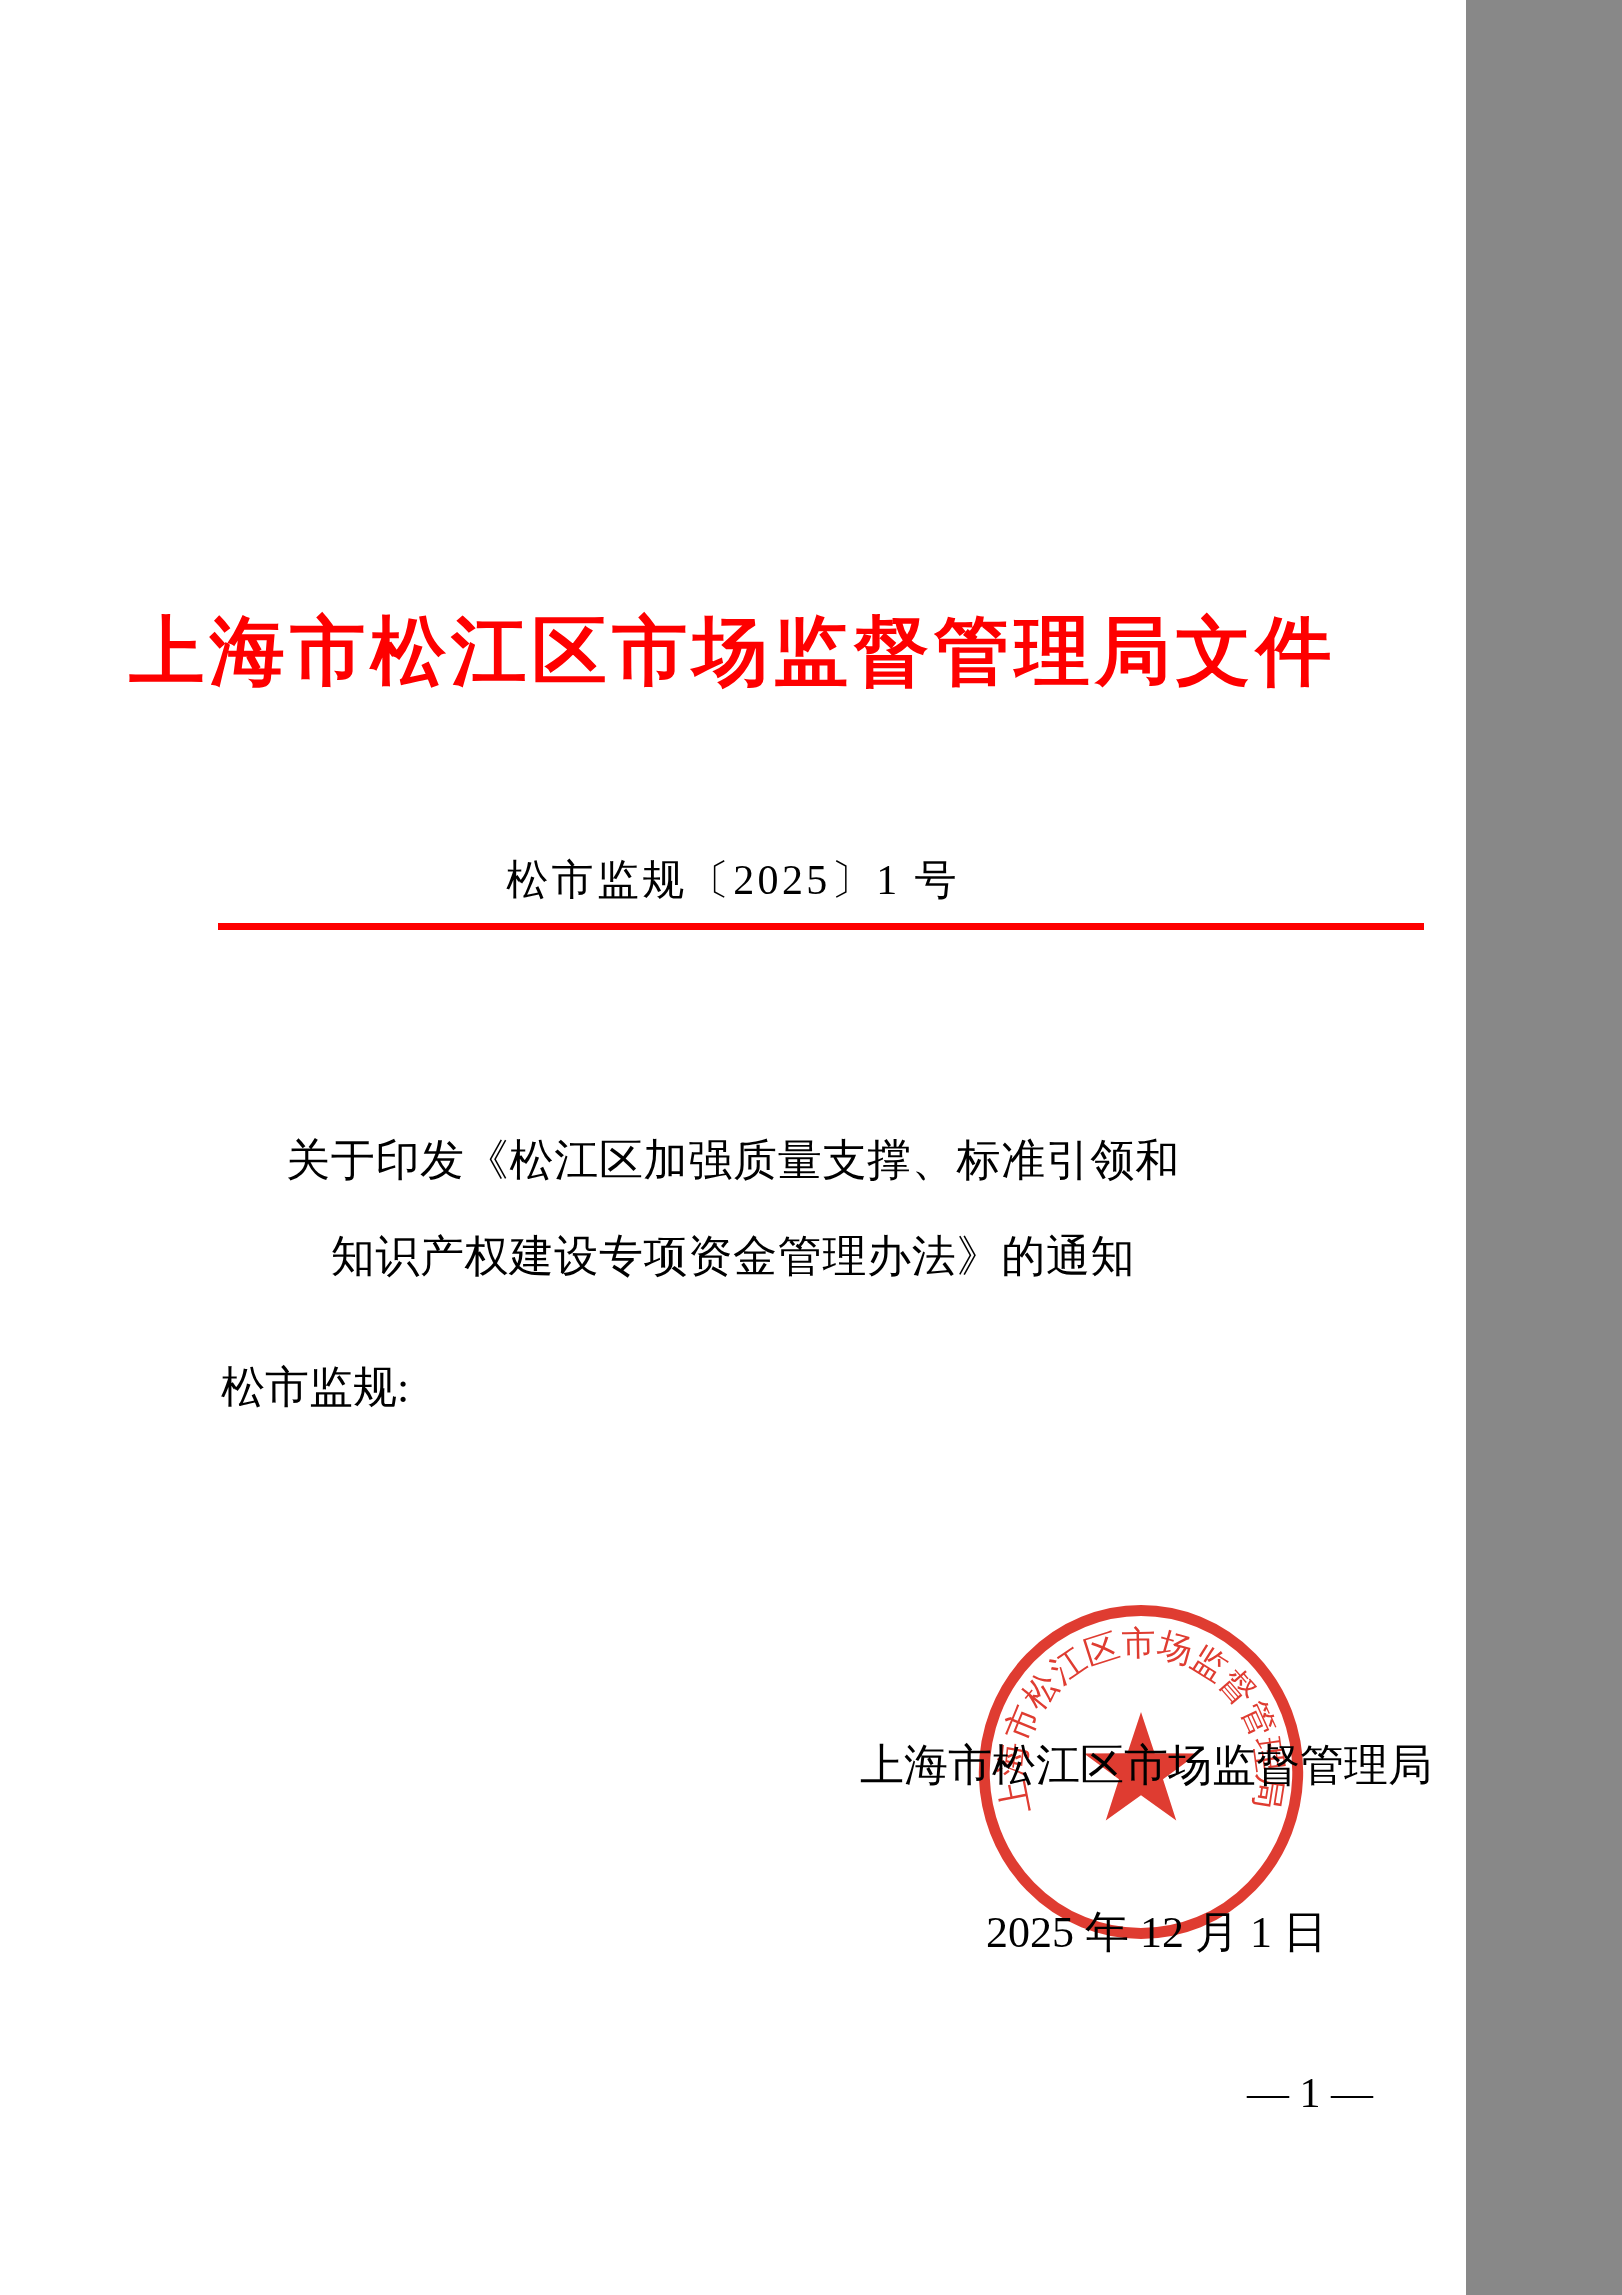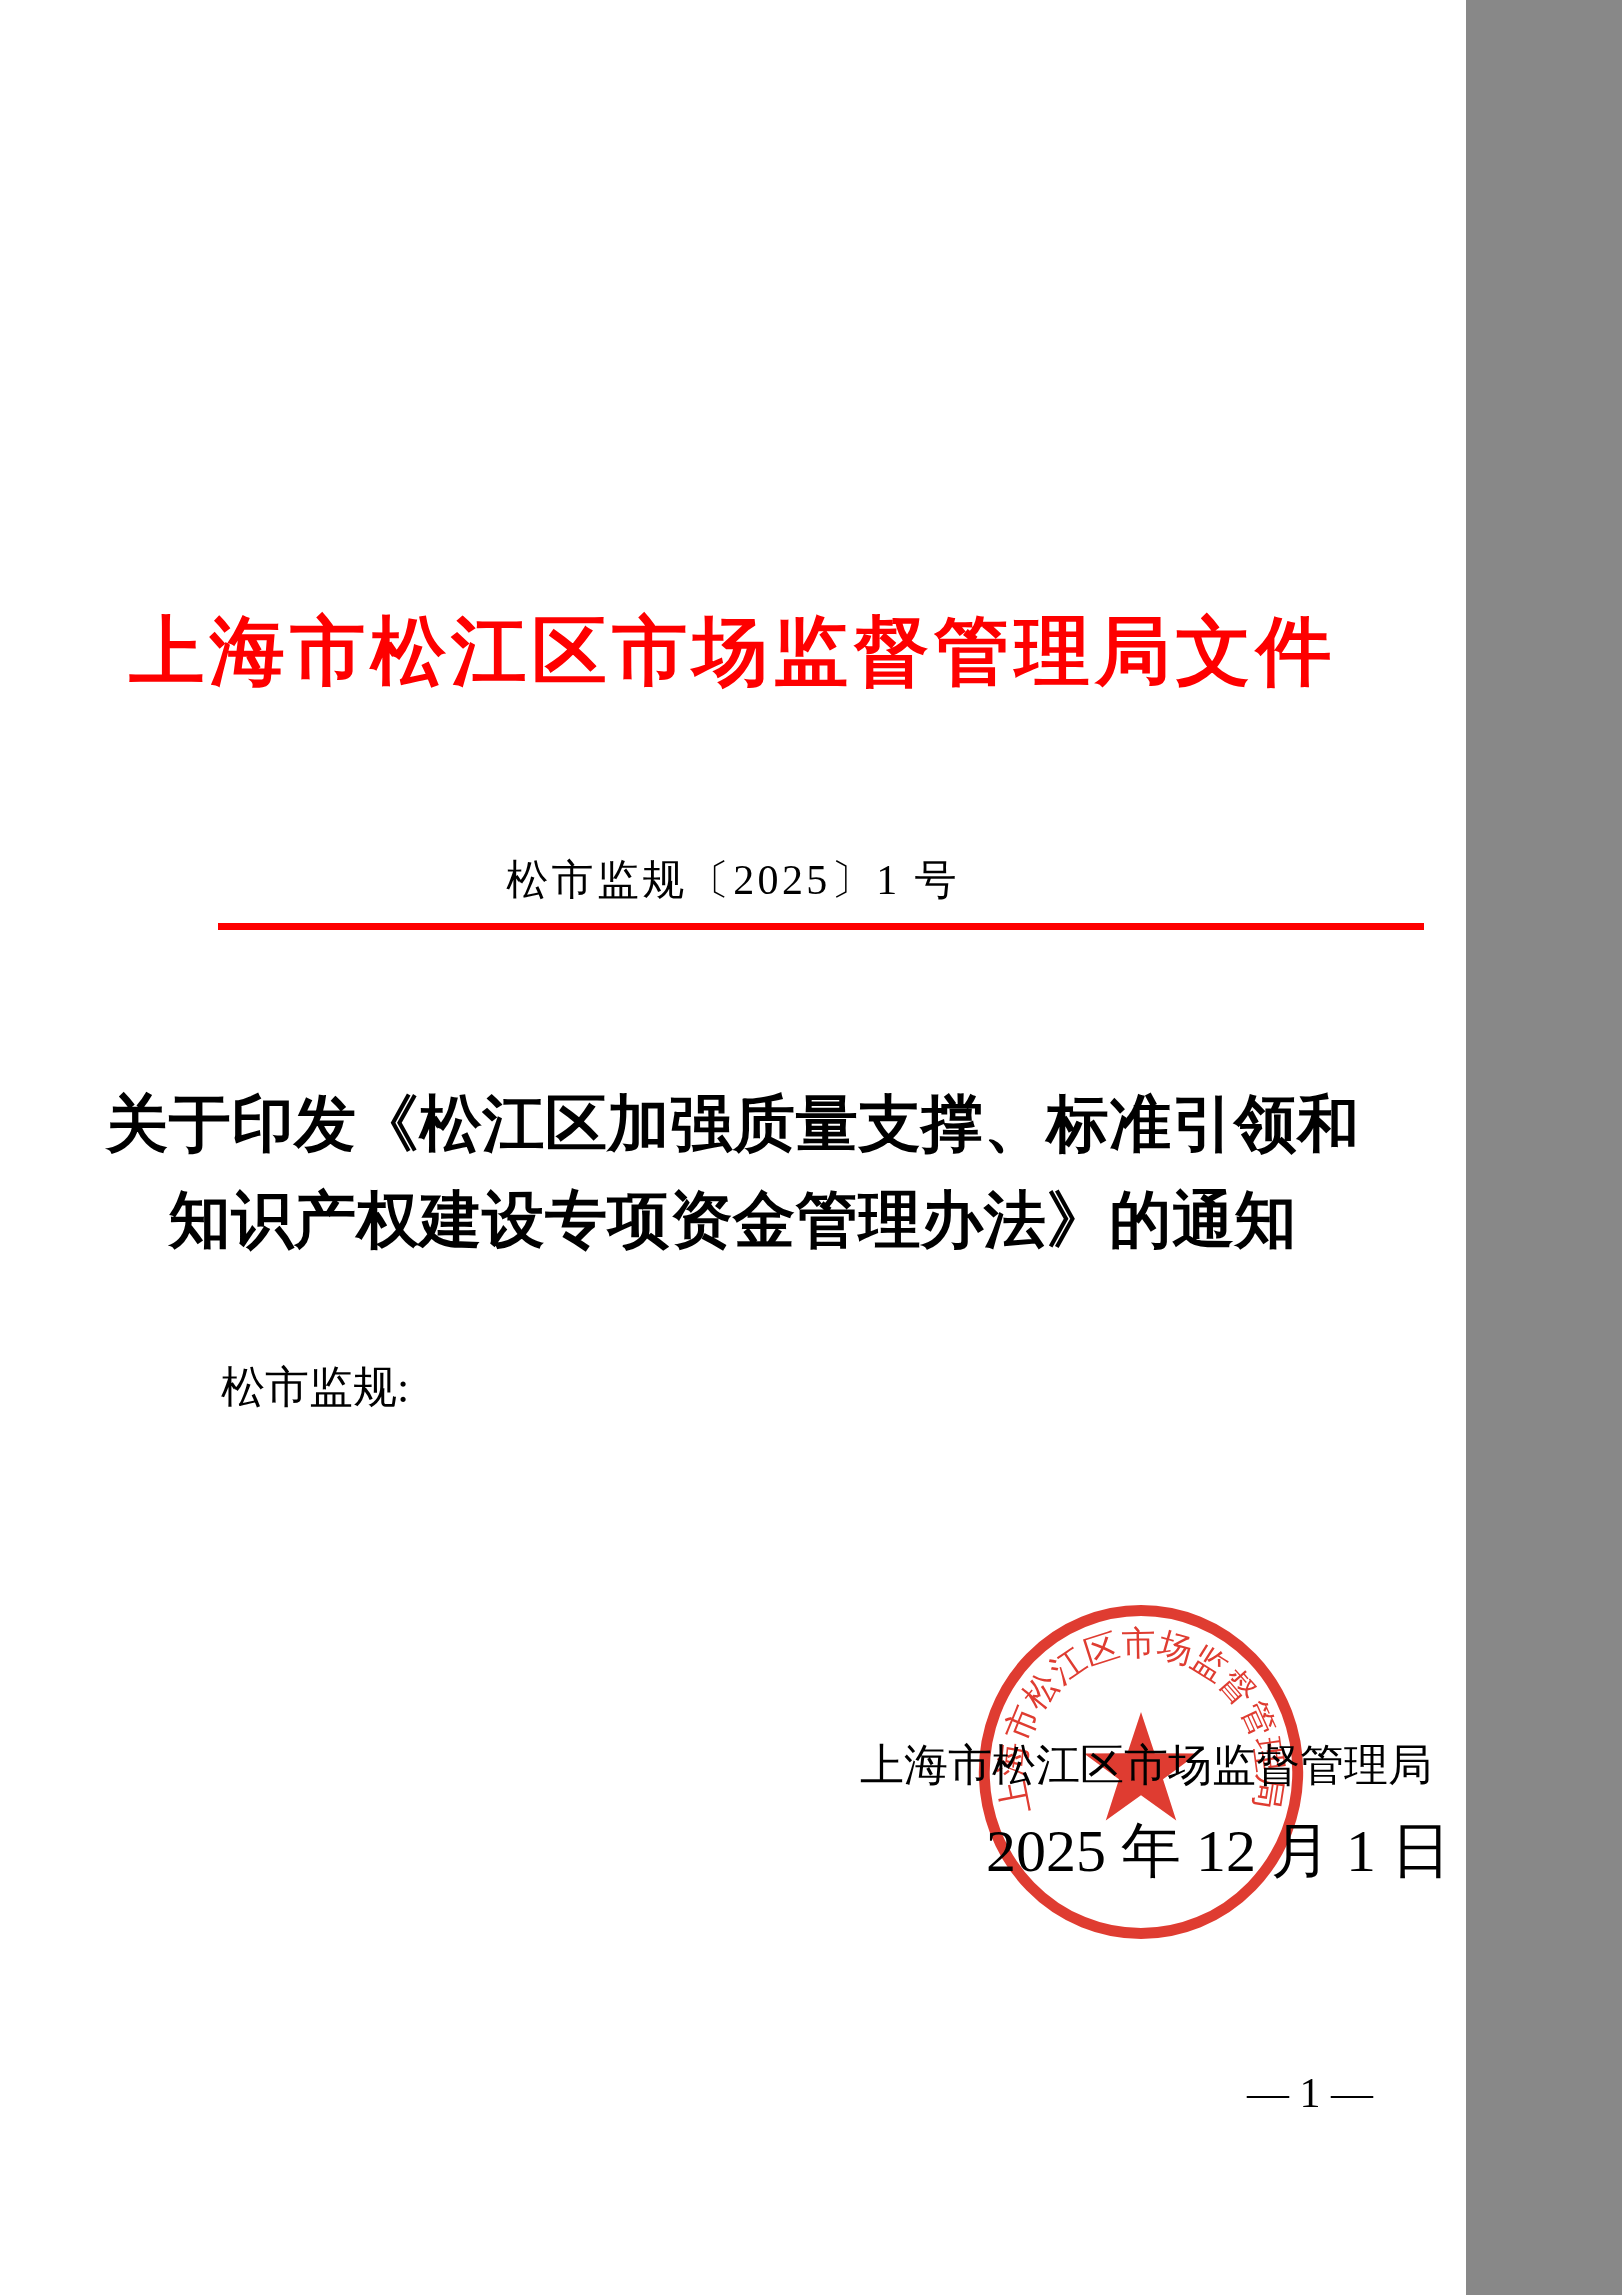--- a/index.html
+++ b/index.html
@@ -28,45 +28,46 @@
     white-space:nowrap;
   }
   .red-rule{
     position:absolute;top:923px;left:218px;
     width:1206px;height:6.8px;
   }
   
   .notice-title-line{
     position:absolute;left:0;right:0;
     text-align:center;
-    font-size:62px;line-height:63px;
-    font-weight:bold;
+    font-size:44px;line-height:63px;
+    font-weight:normal;
     letter-spacing:0.7px;
     white-space:nowrap;
+    margin-top:36px;
   }
   .notice-title-line.l1{top:1093px;}
   .notice-title-line.l2{top:1189px;}
   
   .body-line{
     position:absolute;
     font-size:44px;line-height:48px;
     white-space:nowrap;
   }
   .salutation{left:221px;top:1364px;}
   .para-l1{left:306px;top:1448px;letter-spacing:0.3px;}
   .para-l2{left:222px;top:1527px;letter-spacing:0.3px;}
   
   .sig-agency{
     position:absolute;left:860px;top:1743px;
     font-size:44px;line-height:46px;
     white-space:nowrap;z-index:3;
   }
   .sig-date{
-    position:absolute;left:986px;top:1828px;
-    font-size:60px;line-height:46px;
+    position:absolute;left:986px;top:1910px;
+    font-size:44px;line-height:46px;
     white-space:nowrap;z-index:3;
   }
   
   .seal{
     position:absolute;left:957px;top:1588px;
     width:368px;height:368px;z-index:2;
     opacity:0.92;
   }
   
   .page-number{

